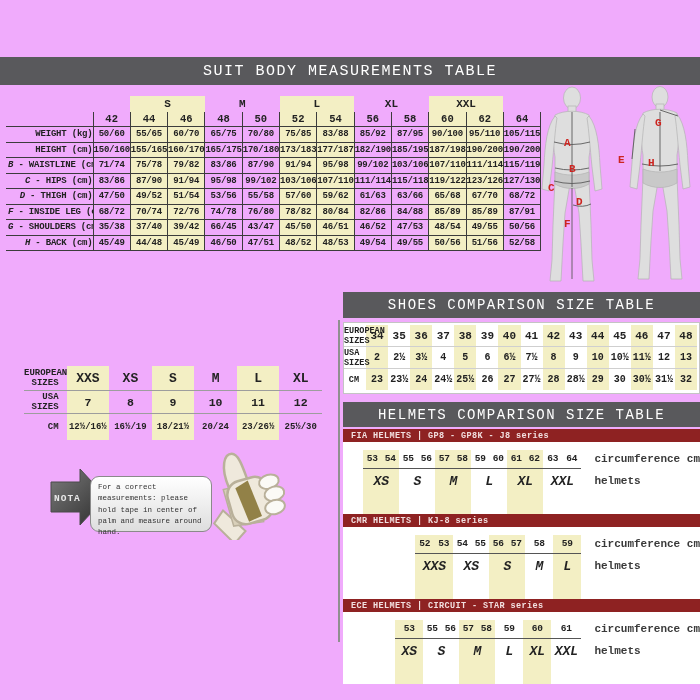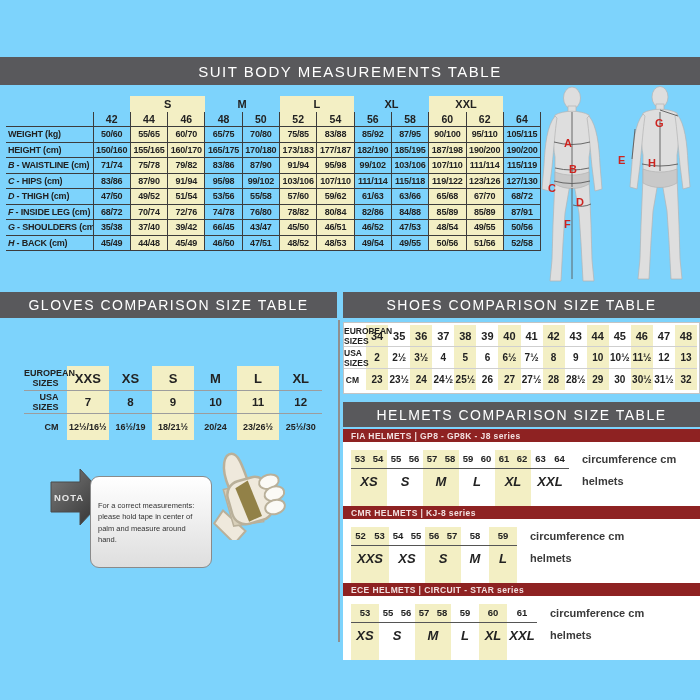--- a/index.html
+++ b/index.html
@@ -1,64 +1,64 @@
 <!DOCTYPE html>
 <html><head>
 <meta charset="utf-8">
 <style>
   html,body{margin:0;padding:0;background:#fff;}
-  .page{position:relative;width:700px;height:700px;background:#7dd3fc;overflow:hidden;
-        font-family:Liberation Sans, sans-serif;color:#222;}
+  .page{position:relative;width:700px;height:700px;background:#f0abfc;overflow:hidden;
+        font-family:Liberation Mono, monospace;color:#222;}
   .bar{position:absolute;background:#59595c;color:#fff;display:flex;align-items:center;
        justify-content:center;font-size:15px;letter-spacing:1.5px;font-weight:400;}
   
   #suit-wrap{position:absolute;left:6px;top:96px;}
   #suit-table{border-collapse:collapse;table-layout:fixed;width:535px;}
   #suit-table td{padding:0;text-align:center;font-weight:bold;white-space:nowrap;overflow:hidden;}
   #suit-table tr.grp td{height:16px;font-size:11px;}
   #suit-table tr.sizes td{height:14px;font-size:10.5px;}
   #suit-table tr.data td{height:14.5px;font-size:9px;letter-spacing:-0.2px;
         border-top:1px solid #3c3c3c;}
   #suit-table tr.data:last-child td{border-bottom:1px solid #3c3c3c;}
   #suit-table td.v{border-left:1px solid #3c3c3c;}
   #suit-table td.end{border-right:1px solid #3c3c3c;}
-  #suit-table td.lab{text-align:left;font-size:9.5px;letter-spacing:-0.2px;padding-left:2px;}
+  #suit-table td.lab{text-align:right;font-size:9.5px;letter-spacing:-0.2px;padding-left:2px;}
   #suit-table td.lab i{font-style:italic;}
   .hl{background:#f3efc4;}
   
   #figures{position:absolute;left:538px;top:85px;width:164px;height:210px;}
   .marker{position:absolute;color:#cc2420;font-weight:bold;font-size:11px;line-height:11px;}
   
   #gloves-table{position:absolute;left:24px;top:366px;border-collapse:collapse;table-layout:fixed;width:298px;}
   #gloves-table td{padding:0;text-align:center;font-weight:bold;}
   #gloves-table td.lab{text-align:right;padding-right:8px;font-size:9px;}
   #gloves-table tr.r0 td{height:24px;font-size:13px;border-bottom:1px solid #9d9d9d;}
   #gloves-table tr.r1 td{height:22px;font-size:11.5px;border-bottom:1px solid #9d9d9d;}
   #gloves-table tr.r2 td{height:26px;font-size:9px;}
   #gloves-table tr.r0 td.lab,#gloves-table tr.r1 td.lab,#gloves-table tr.r2 td.lab{font-size:9px;}
   
   #nota-box{position:absolute;left:90px;top:476px;width:106px;height:44px;
      border:1.5px solid #8a8a8a;border-radius:9px;background:linear-gradient(#ffffff,#dedede);
-     padding:23px 7px;font-size:7.5px;line-height:1.5;color:#333;}
+     padding:5px 7px;font-size:7.5px;line-height:1.5;color:#333;}
   
   #shoes-panel{position:absolute;left:343px;top:322px;width:355px;height:70px;
      border:1px solid #c4c4c4;background:#fff;}
   #shoes-table{border-collapse:collapse;table-layout:fixed;width:353px;margin-top:2px;}
   #shoes-table td{padding:0;text-align:center;font-weight:bold;}
   #shoes-table td.lab{text-align:right;padding-right:7px;font-size:8.5px;}
   #shoes-table tr td{height:21px;}
   #shoes-table tr.r0 td{font-size:11px;border-bottom:1px solid #cfcfcf;}
   #shoes-table tr.r1 td{font-size:10px;border-bottom:1px solid #cfcfcf;}
   #shoes-table tr.r2 td{font-size:10px;}
   #shoes-table tr.r0 td.lab,#shoes-table tr.r1 td.lab,#shoes-table tr.r2 td.lab{font-size:8.5px;}
   
   #helmets-body{position:absolute;left:343px;top:429px;width:357px;}
   .hsec-bar{height:13px;background:#8e2222;color:#f2e0e0;font-size:8.5px;font-weight:bold;
      letter-spacing:.4px;display:flex;align-items:center;padding-left:8px;}
-  .hsec-body{height:64px;display:flex;padding:8px 0 0 8px;box-sizing:border-box;background:#fff;}
+  .hsec-body{height:72px;display:flex;padding:8px 0 0 8px;box-sizing:border-box;background:#fff;justify-content:flex-end;}
   .hgroups{display:flex;}
   .hgroup{display:flex;flex-direction:column;}
   .hnums{display:flex;height:18px;border-bottom:1.5px solid #555;}
   .hnums span{flex:1;text-align:center;font-size:9.5px;font-weight:bold;line-height:18px;}
   .hletter{height:26px;text-align:center;font-weight:bold;font-style:italic;font-size:13px;line-height:26px;}
   .hlabels{margin-left:13px;}
   .hlabels div{font-size:11px;font-weight:bold;color:#3a3a3a;}
   .hlabels .l1{height:18px;line-height:18px;}
   .hlabels .l2{height:26px;line-height:26px;}
   #divider{position:absolute;left:338px;top:320px;width:2px;height:322px;background:#8f8f8f;}
@@ -282,23 +282,20 @@
     <span class="marker" style="left:26px;top:53px;">A</span>
     <span class="marker" style="left:31px;top:79px;">B</span>
     <span class="marker" style="left:10px;top:98px;">C</span>
     <span class="marker" style="left:38px;top:112px;">D</span>
     <span class="marker" style="left:26px;top:134px;">F</span>
     <span class="marker" style="left:117px;top:33px;">G</span>
     <span class="marker" style="left:80px;top:70px;">E</span>
     <span class="marker" style="left:110px;top:73px;">H</span>
   </div>
 
-  <div class="bar" style="left:0;top:292px;width:337px;height:26px;font-size:14px;">
-    <span>GLOVES COMPARISON SIZE TABLE</span>
-  </div>
 
   <table id="gloves-table">
       <tbody id="gloves-body">
         <tr class="r0">
           <td class="lab">EUROPEAN SIZES</td>
           <td class="hl">XXS</td>
           <td class="">XS</td>
           <td class="hl">S</td>
           <td class="">M</td>
           <td class="hl">L</td>

